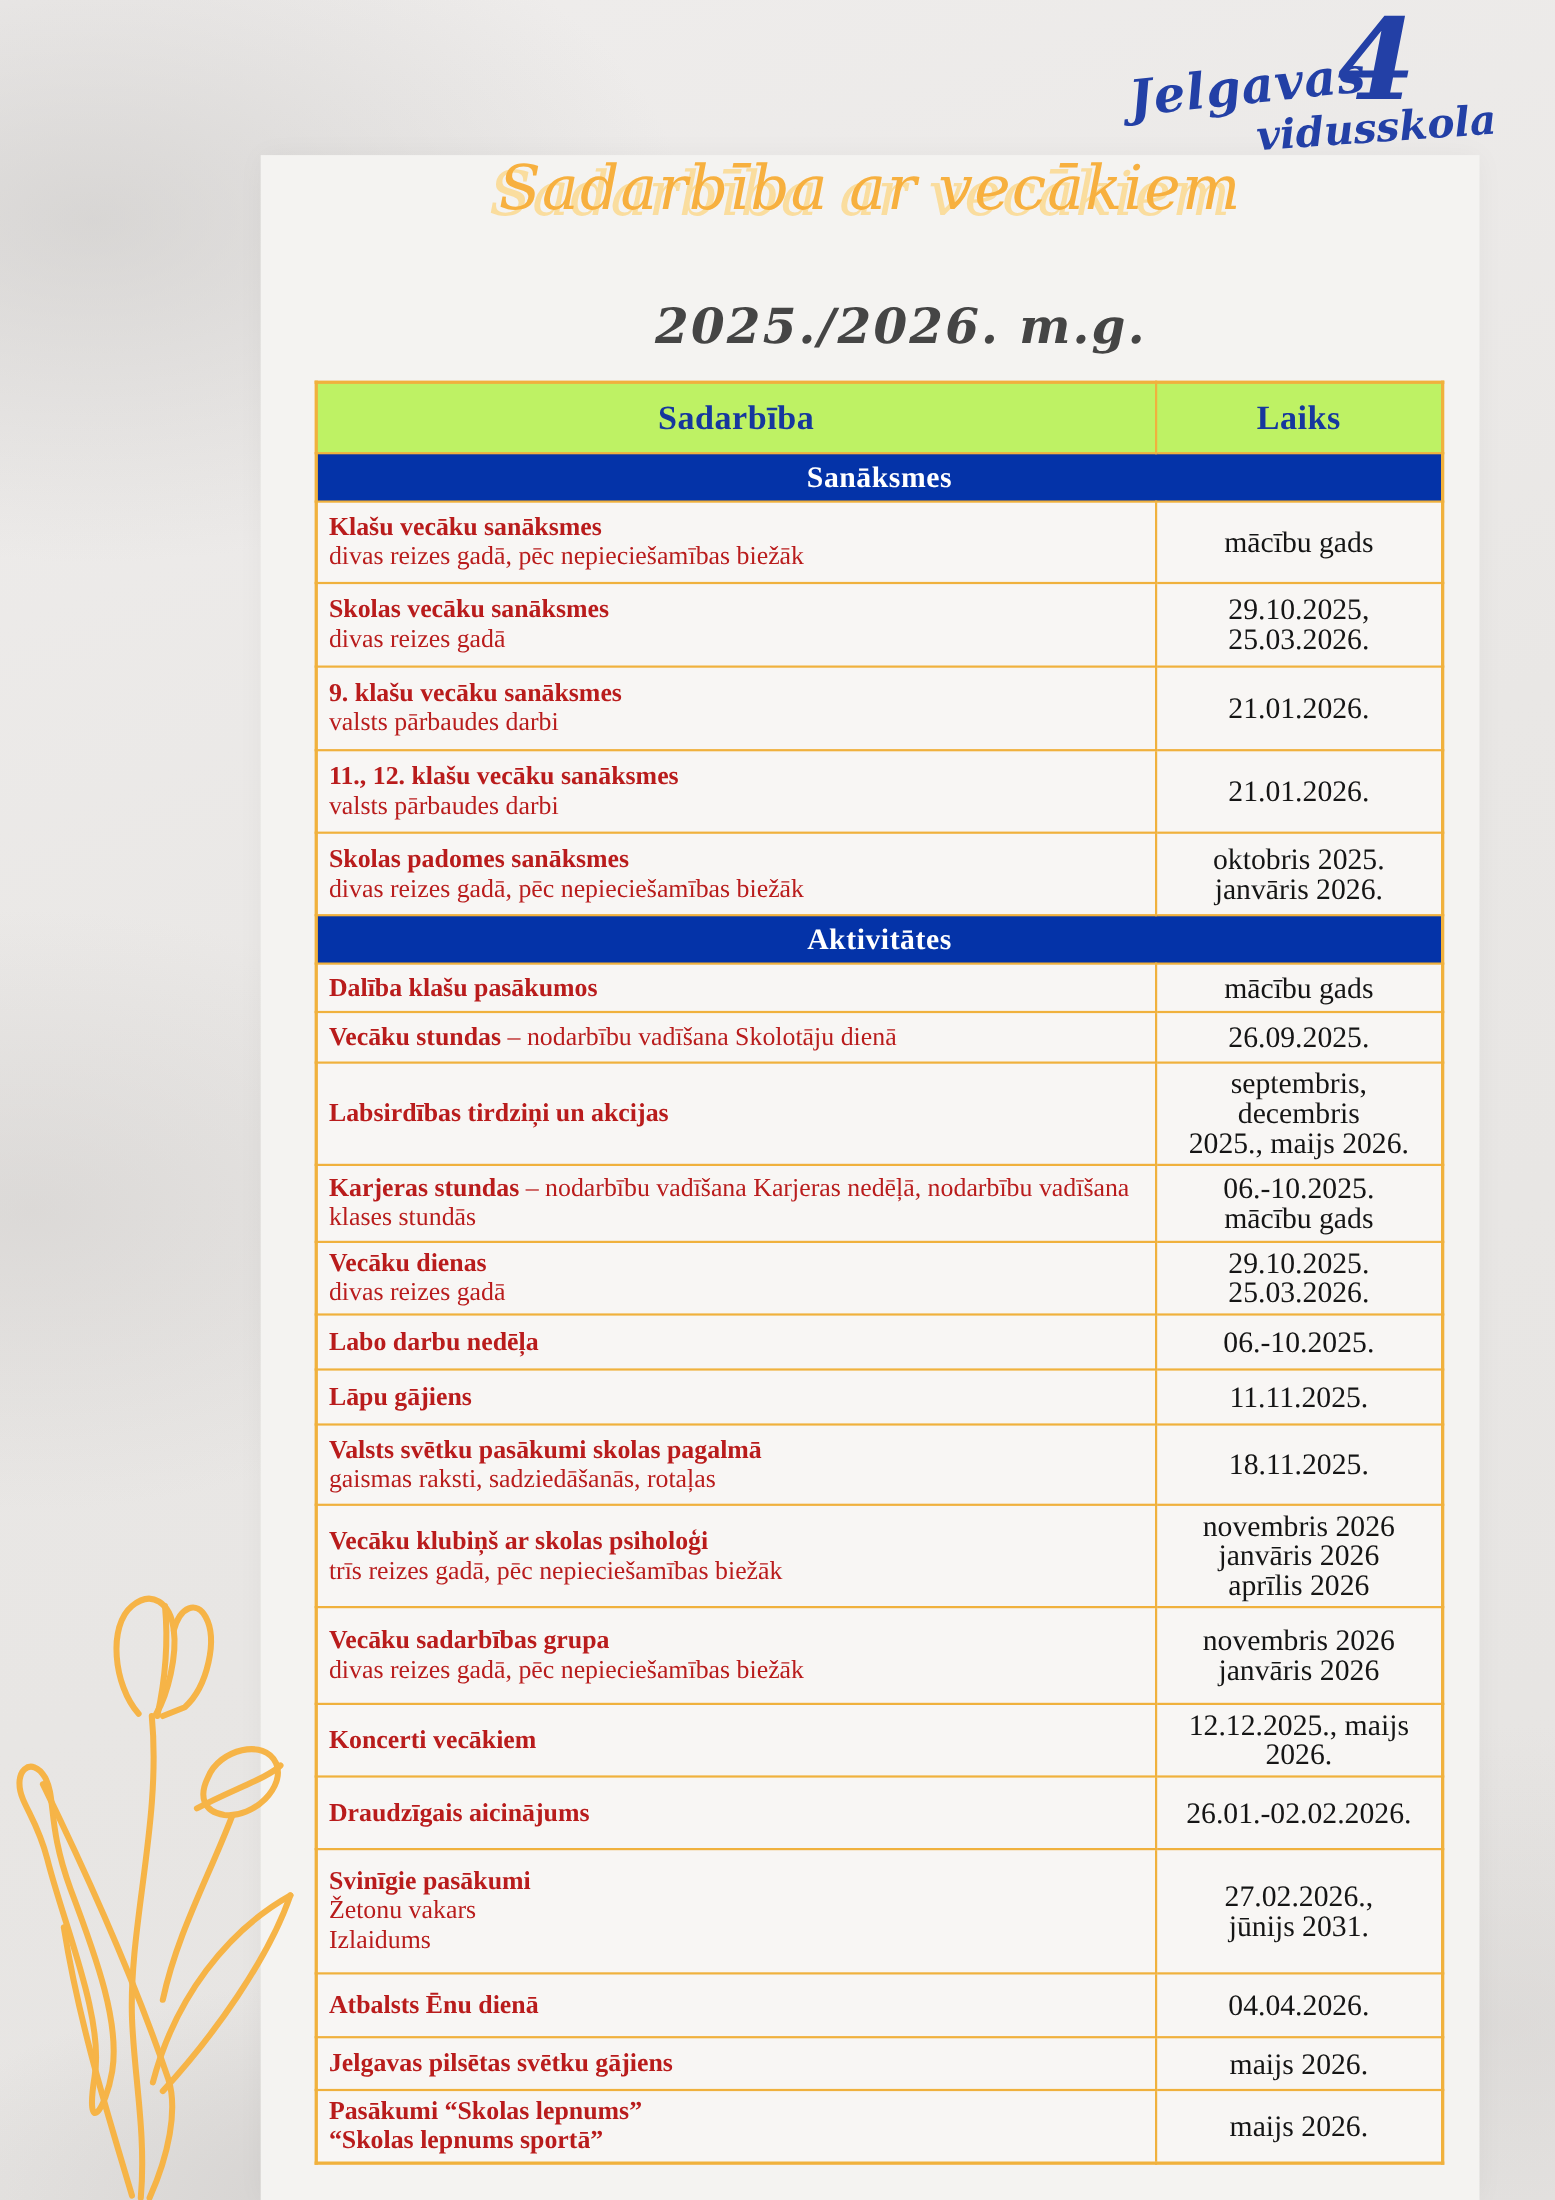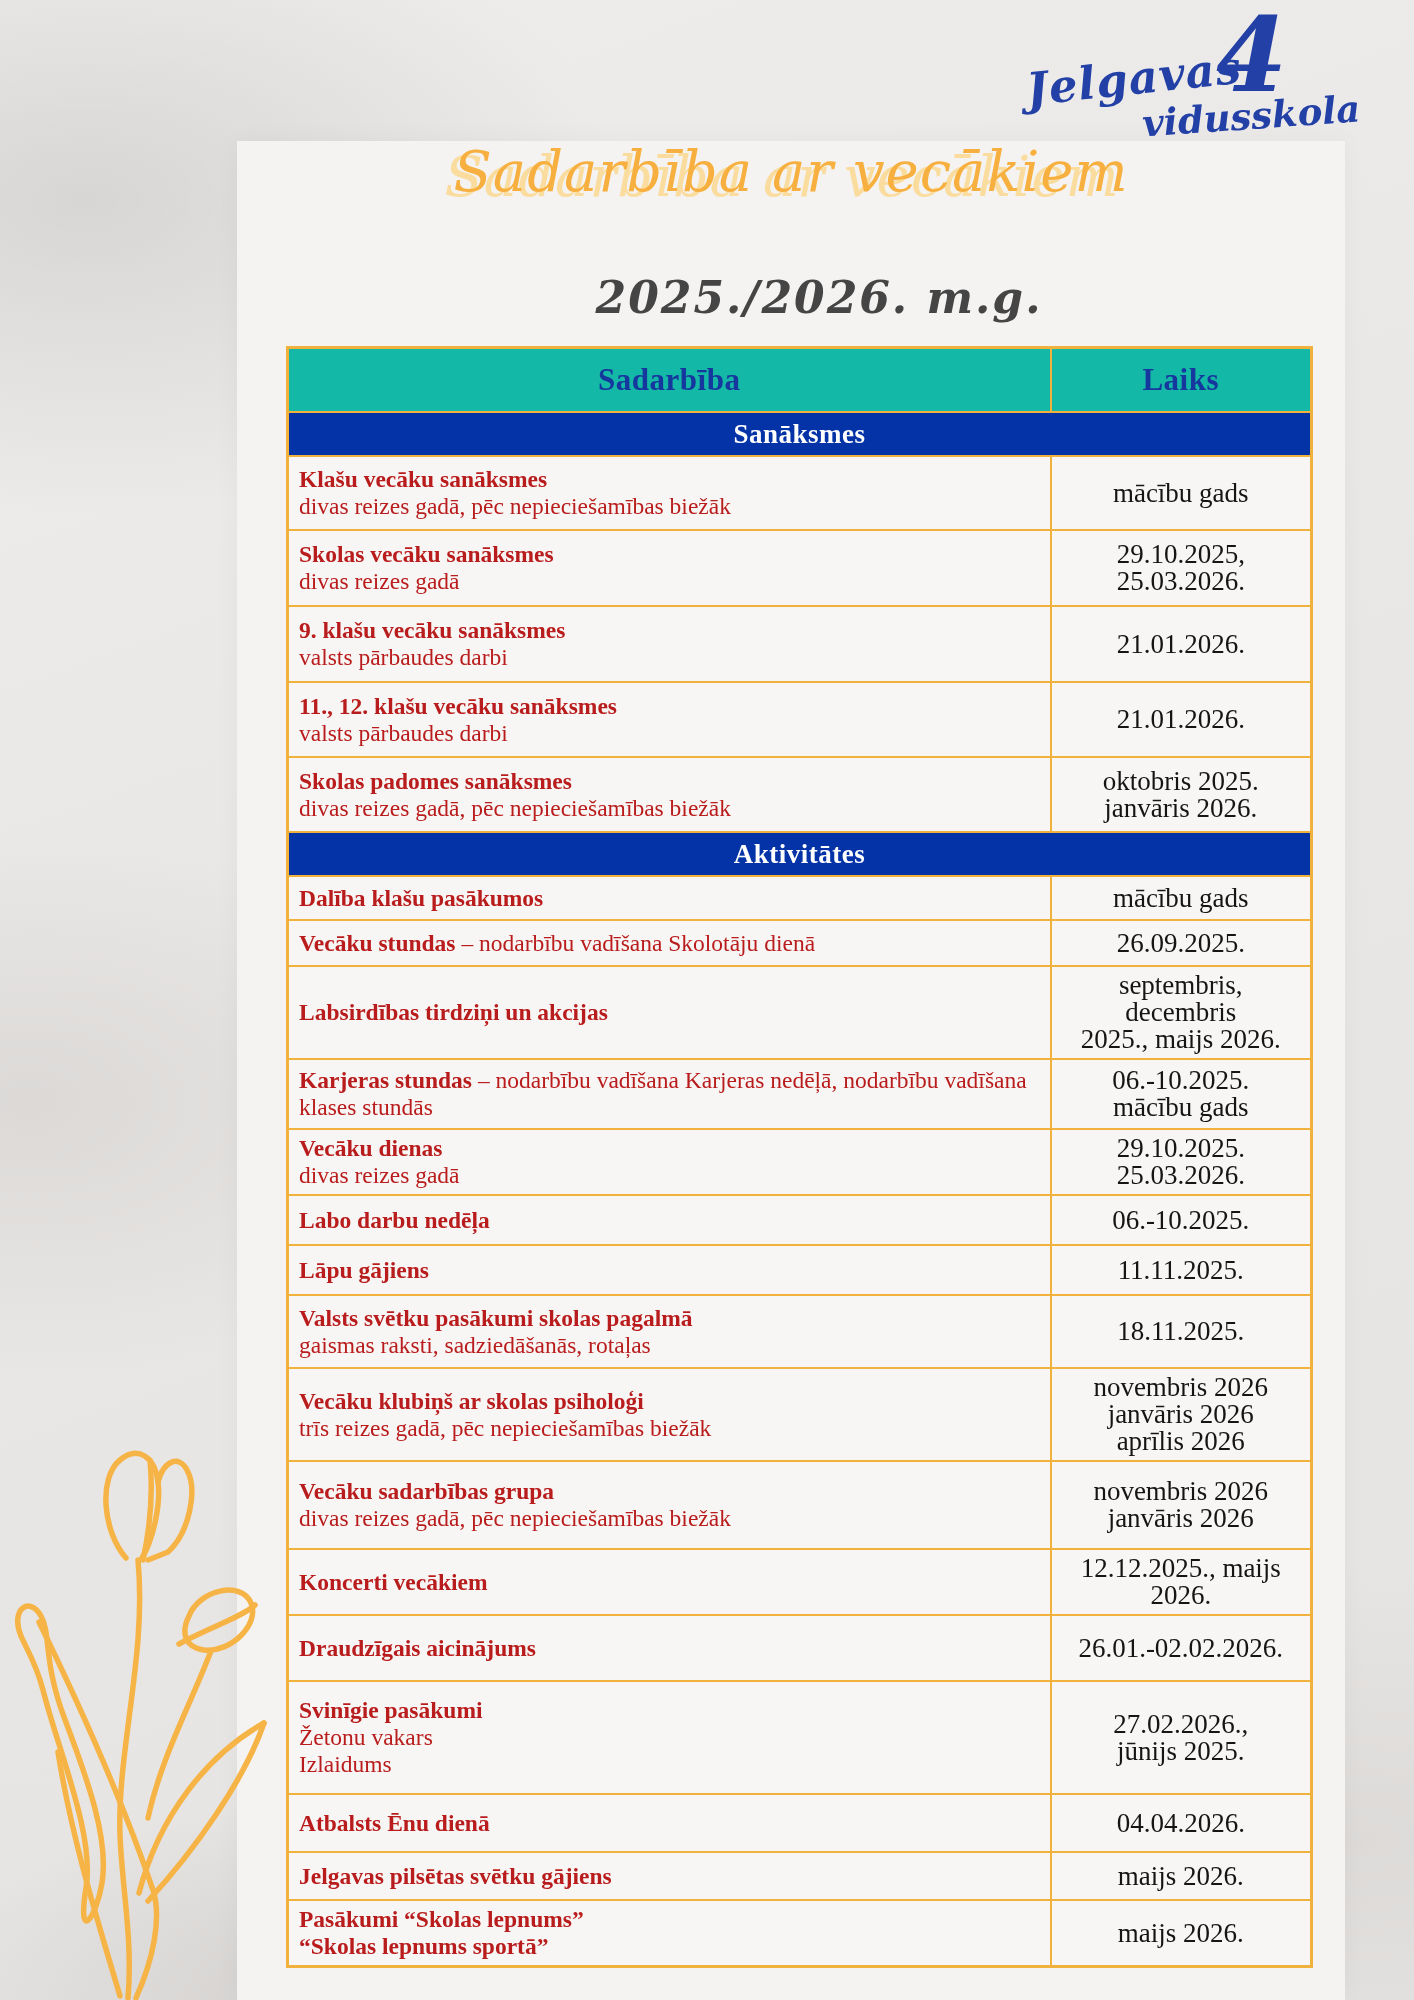--- a/index.html
+++ b/index.html
@@ -42,21 +42,21 @@
   table.schedule{
     position:absolute;left:286px;top:346px;width:1024px;
     border-collapse:collapse;table-layout:fixed;
     background:#f8f6f4;border:3px solid #f0b13d;
   }
   .col-a{width:763px;}
   .col-b{width:261px;}
   table.schedule th,table.schedule td{border:2px solid #f0b13d;}
   th{
     height:60px;font-family:"Liberation Serif",serif;font-weight:700;
-    font-size:31px;color:#16379e;text-align:center;letter-spacing:.5px;background:#14b8a6;
+    font-size:31px;color:#16379e;text-align:center;letter-spacing:.5px;background:#bef264;
   }
   td.section-cell{
     background:#0433a8;color:#ffffff;text-align:center;
     font-weight:700;font-size:27px;height:40px;letter-spacing:.5px;
   }
   td.c1{padding:5px 10px;font-size:23.5px;line-height:27px;color:#b91c1c;
     text-align:left;vertical-align:middle;}
   td.c1 strong{font-weight:700;}
   td.c2{padding:5px 24px;font-size:27px;line-height:27px;color:#151515;
     text-align:center;vertical-align:middle;}
@@ -250,21 +250,21 @@
           </td>
         </tr>
         <tr class="data-row" style="height: 113px;">
           <td class="c1">
             <div class="t-line"><strong>Svinīgie pasākumi</strong></div>
             <div class="s-line">Žetonu vakars</div>
             <div class="s-line">Izlaidums</div>
           </td>
           <td class="c2">
             <div class="time-line">27.02.2026.,</div>
-            <div class="time-line">jūnijs 2025.</div>
+            <div class="time-line">jūnijs 2031.</div>
           </td>
         </tr>
         <tr class="data-row" style="height: 58px;">
           <td class="c1">
             <div class="t-line"><strong>Atbalsts Ēnu dienā</strong></div>
           </td>
           <td class="c2">
             <div class="time-line">04.04.2026.</div>
           </td>
         </tr>

